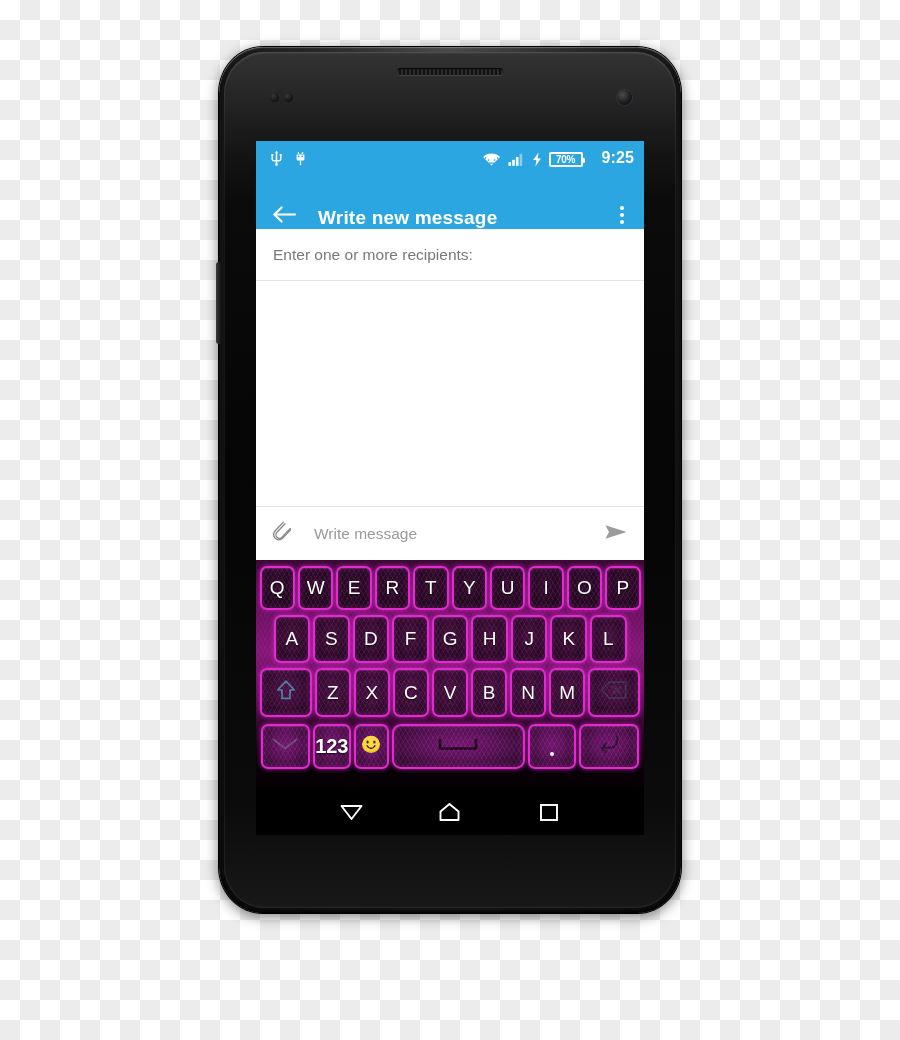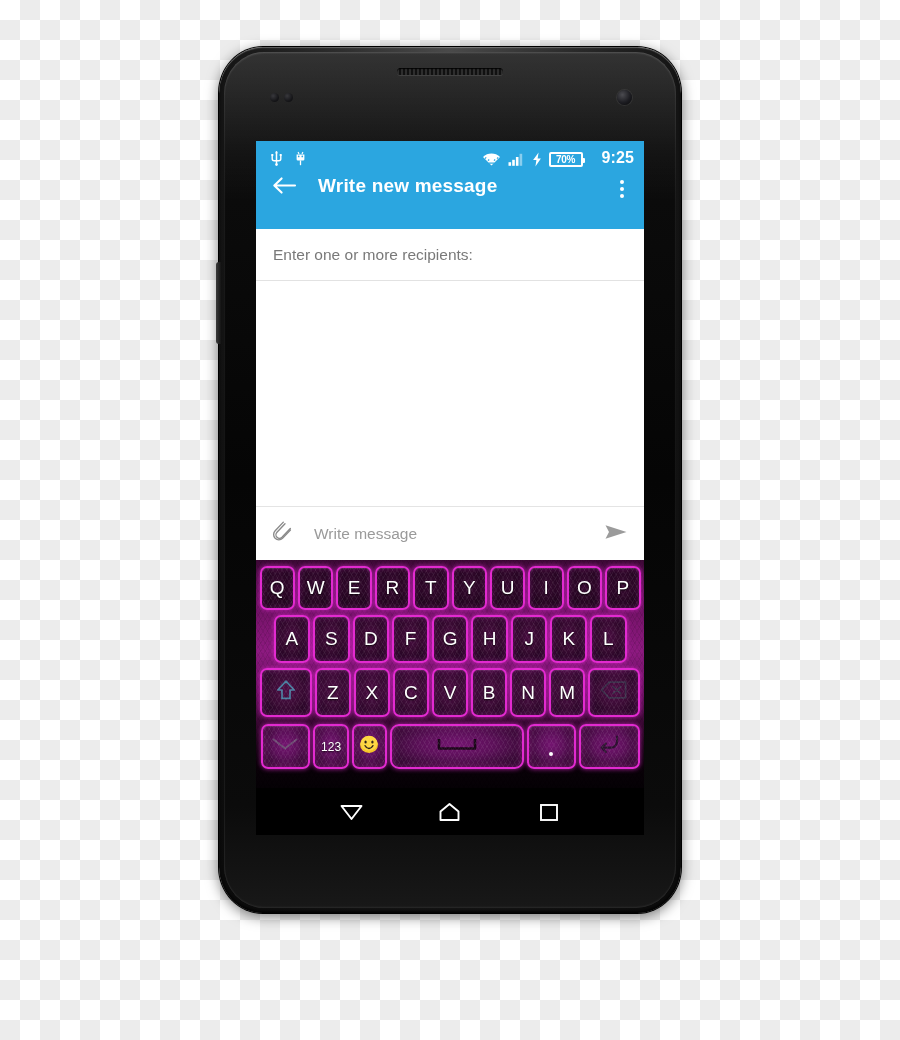--- a/index.html
+++ b/index.html
@@ -79,21 +79,21 @@
     border:2px solid #fff;border-radius:2px;position:relative;
     font-size:10px;font-weight:bold;color:#fff;letter-spacing:-.3px;padding:0 2px;
   }
   #battery-chip:after{
     content:"";position:absolute;right:-4px;top:4px;width:2px;height:5px;background:#fff;border-radius:0 1px 1px 0;
   }
   #status-time{font-size:16px;font-weight:bold;letter-spacing:.1px;margin-left:12px;}
 
   
   #app-bar{
-    height:54px;background:#2ba6e0;display:flex;align-items:flex-start;
+    height:54px;background:#2ba6e0;display:flex;align-items:flex-end;
     padding:0 14px 0 16px;box-sizing:border-box;
   }
   #app-title{color:#fff;font-size:19px;font-weight:bold;margin-left:21px;flex:1;letter-spacing:.2px;}
   #overflow-menu{display:flex;flex-direction:column;gap:3px;padding:5px 6px;cursor:pointer;}
   #overflow-menu i{display:block;width:4px;height:4px;border-radius:50%;background:#fff;}
 
   
   #content{background:#fff;height:331px;position:relative;}
   #recipients-row{
     height:52px;display:flex;align-items:center;padding:8px 17px;
@@ -159,21 +159,21 @@
   #kb-row-3 .key{
     background:radial-gradient(ellipse at 50% 45%, #4e0e46 0%, #3a0b34 48%, #240623 78%, #120310 100%);
   }
   #key-space{flex:3.55;border-radius:9px;
     background:radial-gradient(ellipse at 50% 45%, #7c167a 0%, #62125f 40%, #420c40 72%, #260624 100%);}
   #key-shift,#key-backspace{flex:1.5;}
   #key-enter{flex:1.55;}
   #kb-row-4 .key{
     background:radial-gradient(ellipse at 50% 45%, #731470 0%, #5c1059 40%, #3d0b3a 72%, #210520 100%);
   }
-  #key-123{flex:.85;font-size:12px;font-weight:normal;}
+  #key-123{flex:.85;font-size:20px;font-weight:bold;}
   #key-emoji{flex:.85;font-size:20px;}
   #key-period{flex:1.2;}
   #key-hide{flex:1.25;}
   #key-period .kb-dot{width:4px;height:4px;border-radius:50%;background:#fff;display:block;margin-top:14px;}
 
   
   #nav-bar{
     height:47px;background:#000;display:flex;align-items:center;justify-content:space-around;
     padding:0 46px;box-sizing:border-box;
   }

